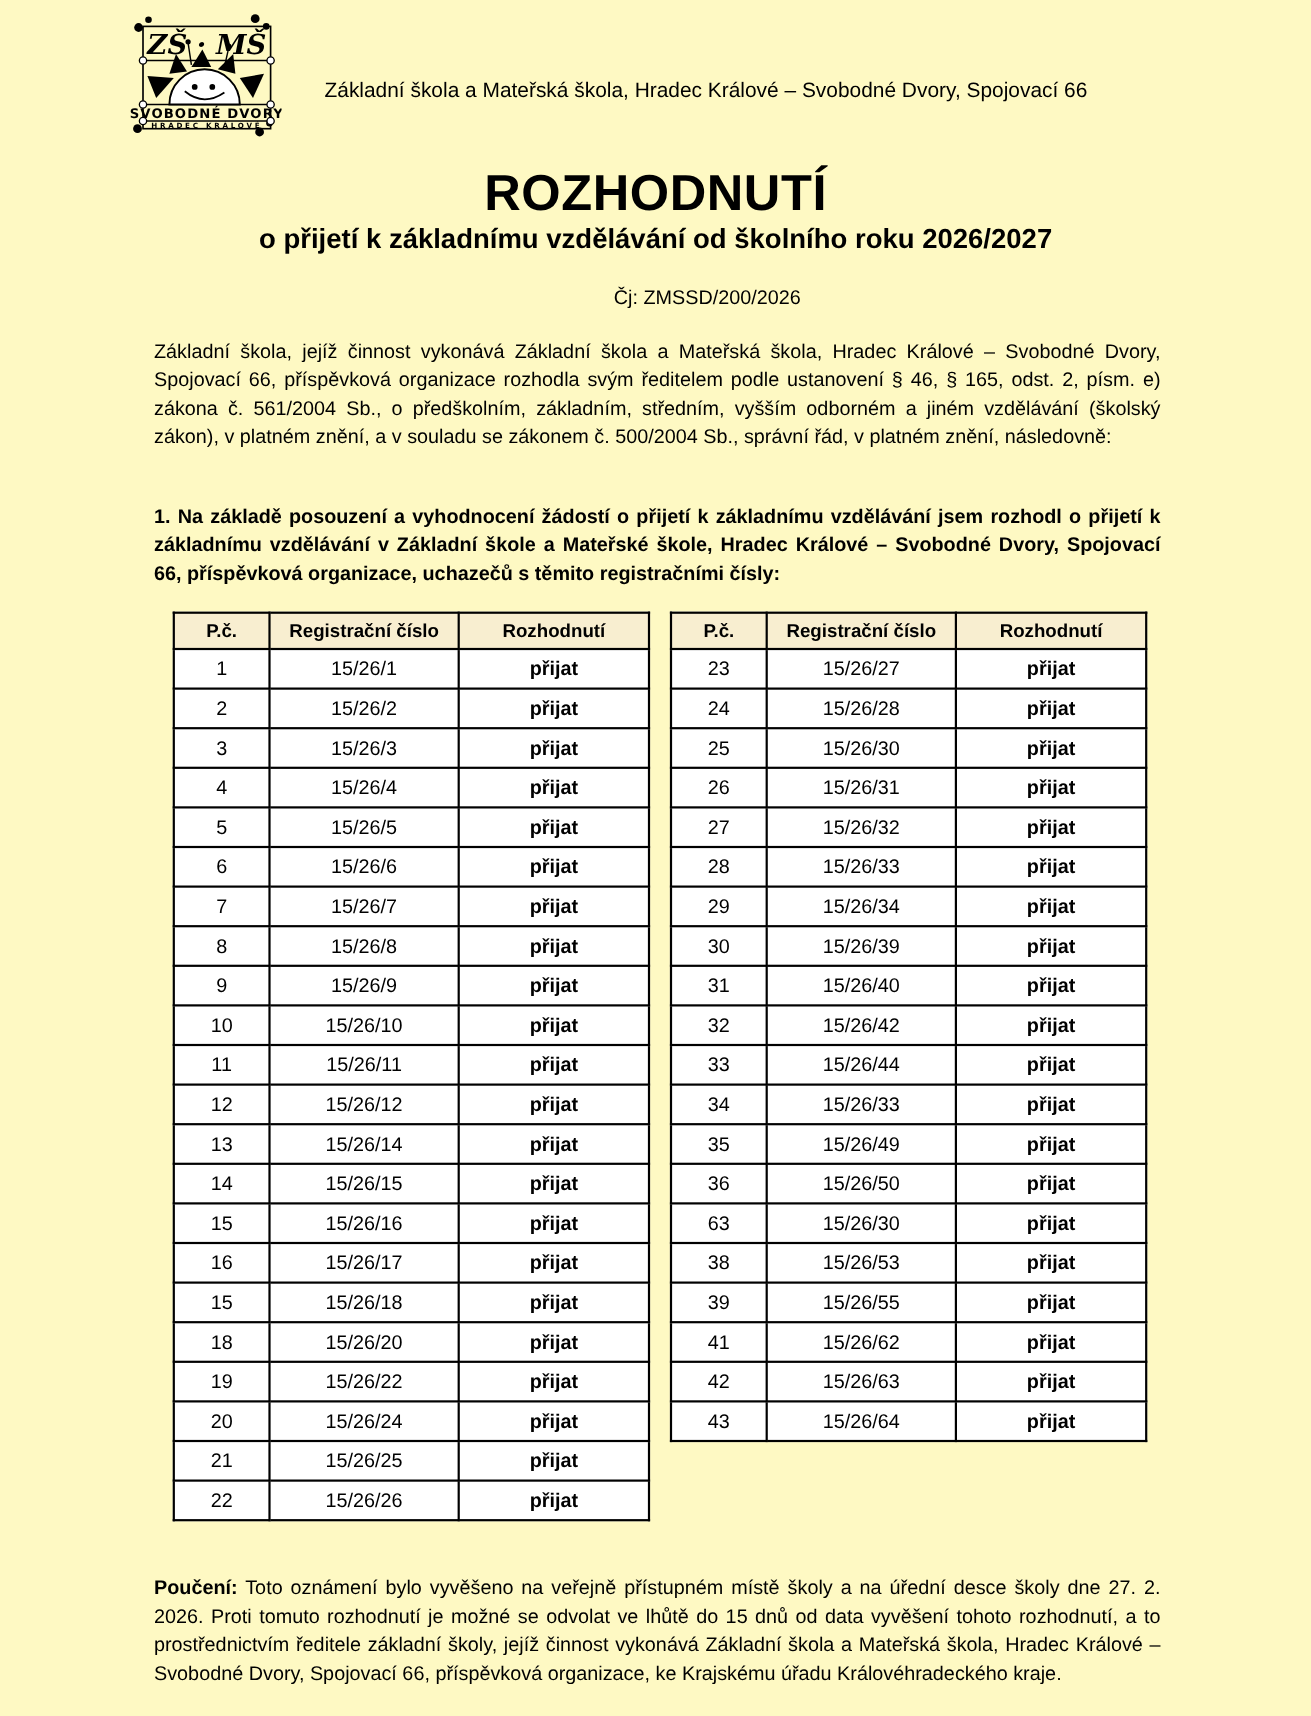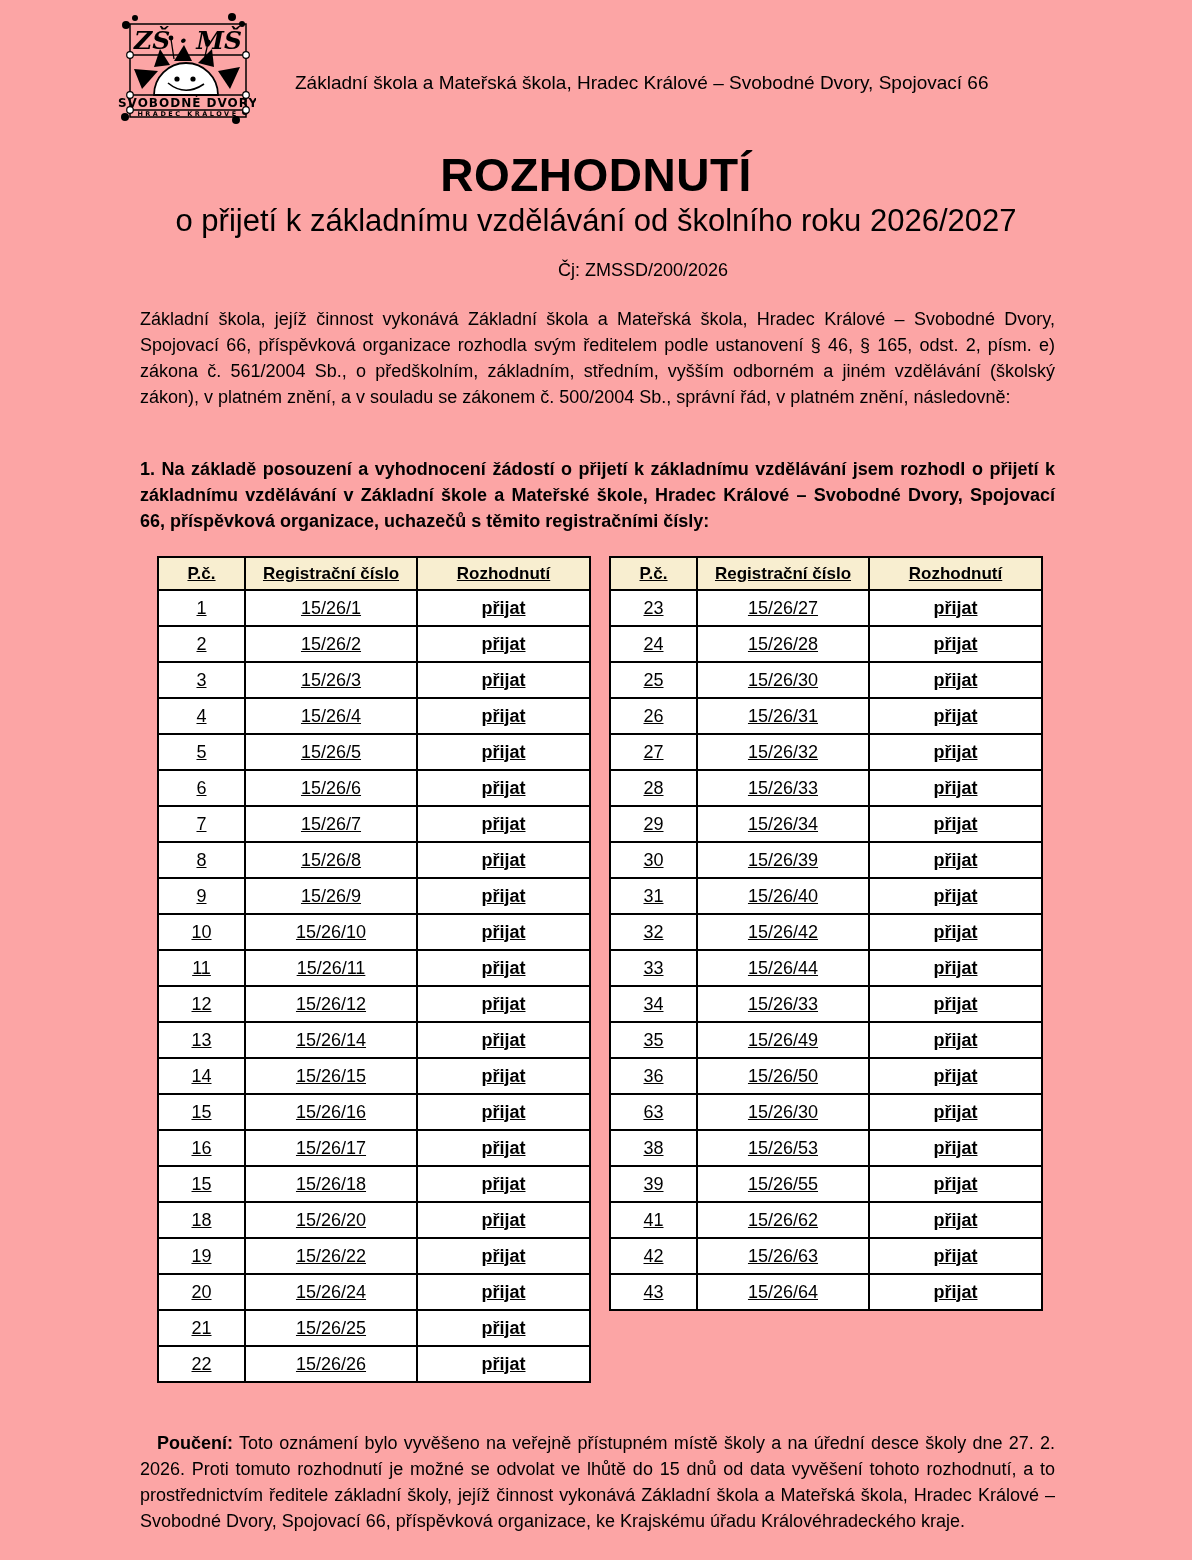--- a/index.html
+++ b/index.html
@@ -1,18 +1,18 @@
 <!DOCTYPE html>
 <html lang="cs" style="--table-header-bg: #f8eed0; --table-border: #000000;"><head>
 <meta charset="utf-8">
 <style>
   html,body { margin:0; padding:0; background:#ffffff; }
   .page {
     position:relative; width:1192px; height:1560px; margin:0 auto;
-    background:#fca5a5; color:#000;
+    background:#fef9c3; color:#000;
     font-family:"Liberation Sans", sans-serif;
     overflow:hidden;
   }
 
   
   .logo { position:absolute; left:114px; top:10px; width:142px; height:118px; }
   .logo circle, .logo polygon { fill:#000; }
   .logo circle.open { fill:#fff; stroke:#000; stroke-width:1.2; }
   .logo line { stroke:#000; stroke-width:1.3; }
   .logo-title { font-family:"DejaVu Serif", serif; font-weight:bold; font-style:italic;
@@ -20,34 +20,34 @@
   .logo-sub   { font-family:"DejaVu Sans", sans-serif; font-size:12px; letter-spacing:1px;
                 text-anchor:middle; fill:#000; font-weight:bold; }
   .logo-city  { font-family:"DejaVu Sans", sans-serif; font-size:6.5px; letter-spacing:2.5px;
                 text-anchor:middle; fill:#000; font-weight:bold; }
 
   
   .org-name  { position:absolute; left:295px; top:72px; font-size:19px; white-space:nowrap; }
   .doc-title { position:absolute; left:0; top:148px; width:100%; text-align:center;
                font-size:46px; font-weight:bold; letter-spacing:0.5px; }
   .doc-subtitle { position:absolute; left:0; top:203px; width:100%; text-align:center;
-               font-size:31px; font-weight:normal; }
+               font-size:25px; font-weight:bold; }
   .doc-ref   { position:absolute; left:0; top:260px; width:100%; text-align:center; font-size:18px;margin-left:47px; }
 
   
   .para { position:absolute; left:140px; width:915px; font-size:18px; line-height:26px;
           text-align:justify; }
   .para-intro    { top:306px; }
   .para-decision { top:456px; font-weight:bold; }
   .para-footer   { top:1430px; }
-  .bold-inline   { font-weight:bold;margin-left:17px; }
+  .bold-inline   { font-weight:bold; }
 
   
   .reg-table { position:absolute; top:556px; border-collapse:collapse; table-layout:fixed;
-               background:#fff;text-decoration:underline; }
+               background:#fff; }
   .reg-table.left  { left:157px; }
   .reg-table.right { left:609px; }
   .reg-table th, .reg-table td { border:2px solid #000; text-align:center; padding:0; }
   .reg-table th { height:31px; font-size:17px; font-weight:bold;
                   background:var(--table-header-bg, #f8eed0); }
   .reg-table td { height:34px; font-size:18px; }
   .reg-table td.bold { font-weight:bold;border-radius:16px; }
   .col-no  { width:85px; }
   .col-reg { width:170px; }
   .col-dec { width:171px; }

